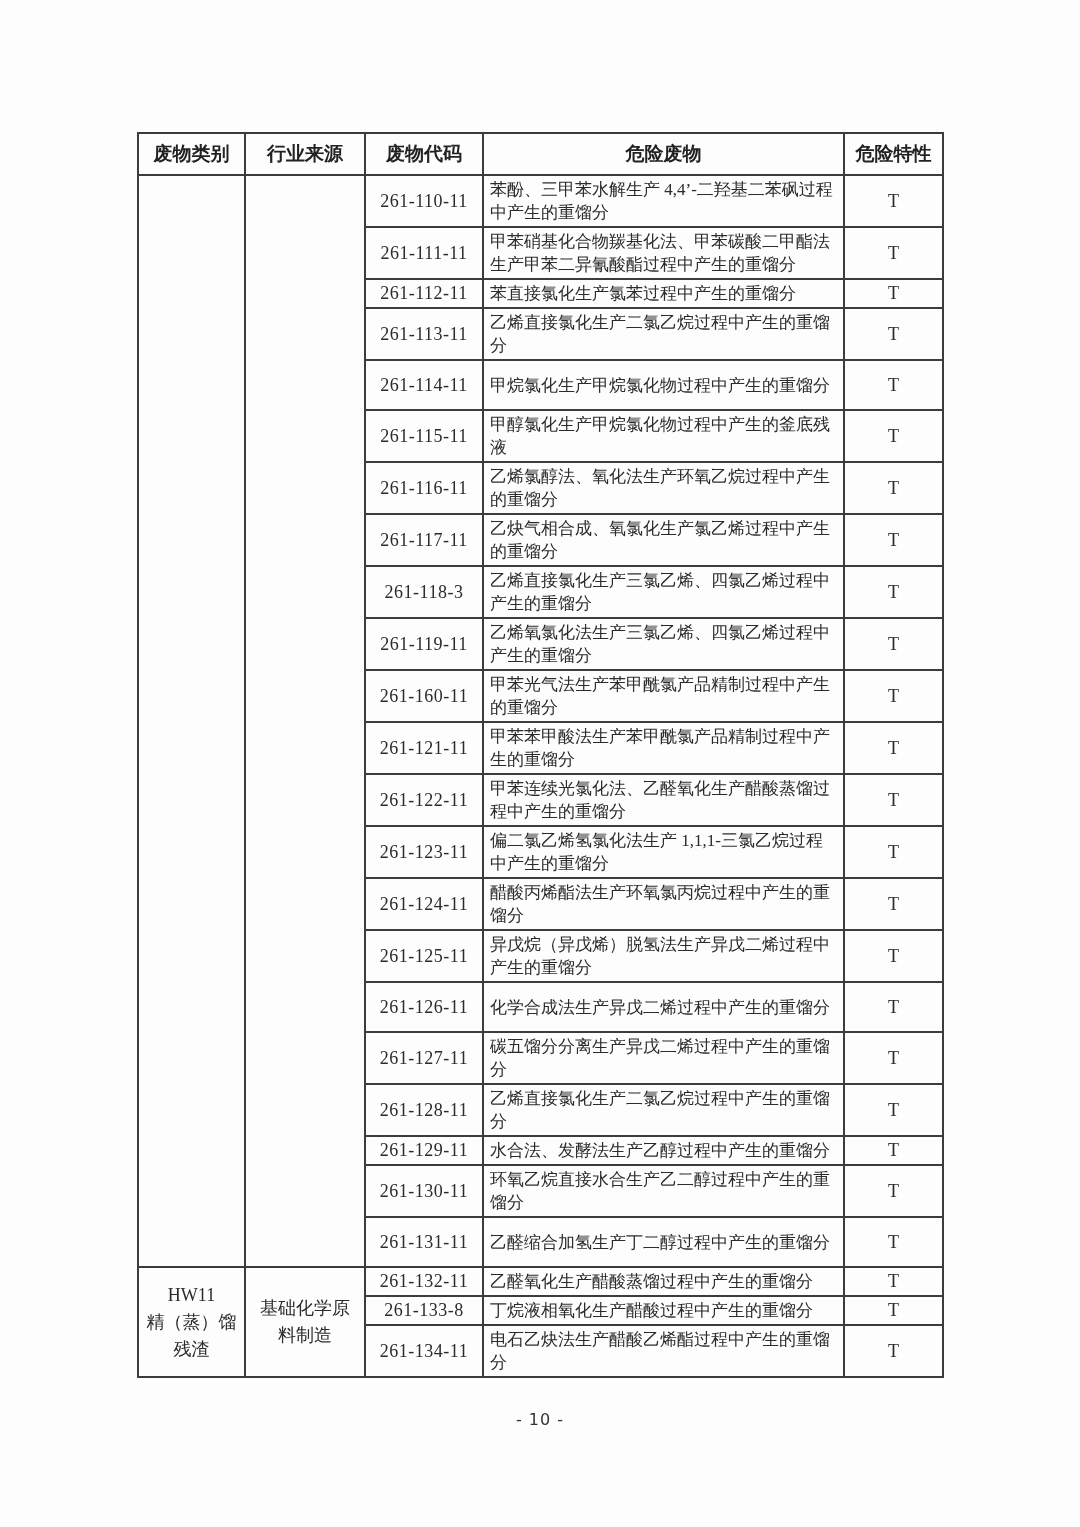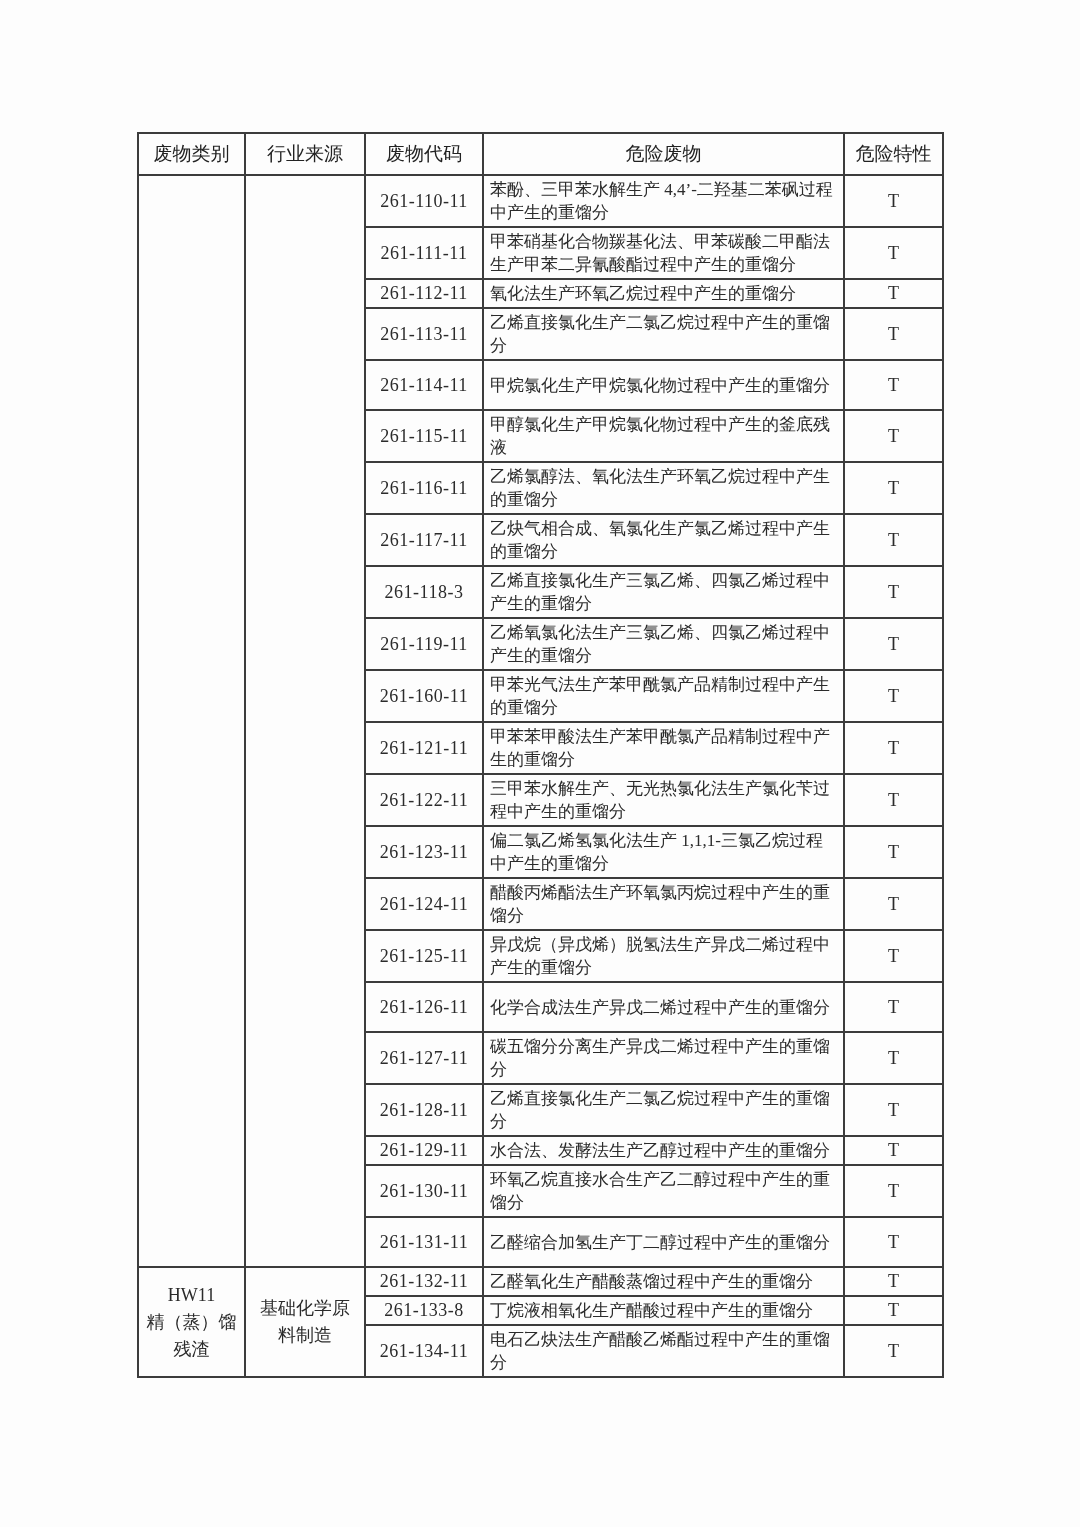--- a/index.html
+++ b/index.html
@@ -16,21 +16,21 @@
     position:absolute;left:137px;top:132px;
     width:805px;
     border-collapse:collapse;
     table-layout:fixed;
   }
   .waste-table th,.waste-table td{
     border:2px solid #3c3c3c;
     overflow:hidden;
   }
   .waste-table th{
-    font-weight:normal;
+    font-weight:bold;
     font-size:19px;
     height:36px;
     padding:2px;
     text-align:center;
     color:#222;
   }
   .waste-table td{
     font-size:17px;
     line-height:23px;
     color:#2b2b2b;
@@ -103,21 +103,21 @@
         <td class="desc">苯酚、三甲苯水解生产 4,4’-二羟基二苯砜过程中产生的重馏分</td>
         <td class="haz">T</td>
       </tr>
       <tr class="r2">
         <td class="code">261-111-11</td>
         <td class="desc">甲苯硝基化合物羰基化法、甲苯碳酸二甲酯法生产甲苯二异氰酸酯过程中产生的重馏分</td>
         <td class="haz">T</td>
       </tr>
       <tr class="r1">
         <td class="code">261-112-11</td>
-        <td class="desc">氧化法生产环氧乙烷过程中产生的重馏分</td>
+        <td class="desc">苯直接氯化生产氯苯过程中产生的重馏分</td>
         <td class="haz">T</td>
       </tr>
       <tr class="r2">
         <td class="code">261-113-11</td>
         <td class="desc">乙烯直接氯化生产二氯乙烷过程中产生的重馏分</td>
         <td class="haz">T</td>
       </tr>
       <tr class="r2">
         <td class="code">261-114-11</td>
         <td class="desc">甲烷氯化生产甲烷氯化物过程中产生的重馏分</td>
@@ -153,21 +153,21 @@
         <td class="desc">甲苯光气法生产苯甲酰氯产品精制过程中产生的重馏分</td>
         <td class="haz">T</td>
       </tr>
       <tr class="r2">
         <td class="code">261-121-11</td>
         <td class="desc">甲苯苯甲酸法生产苯甲酰氯产品精制过程中产生的重馏分</td>
         <td class="haz">T</td>
       </tr>
       <tr class="r2">
         <td class="code">261-122-11</td>
-        <td class="desc">三甲苯水解生产、无光热氯化法生产氯化苄过程中产生的重馏分</td>
+        <td class="desc">甲苯连续光氯化法、乙醛氧化生产醋酸蒸馏过程中产生的重馏分</td>
         <td class="haz">T</td>
       </tr>
       <tr class="r2">
         <td class="code">261-123-11</td>
         <td class="desc">偏二氯乙烯氢氯化法生产 1,1,1-三氯乙烷过程中产生的重馏分</td>
         <td class="haz">T</td>
       </tr>
       <tr class="r2">
         <td class="code">261-124-11</td>
         <td class="desc">醋酸丙烯酯法生产环氧氯丙烷过程中产生的重馏分</td>
@@ -225,13 +225,14 @@
         <td class="haz">T</td>
       </tr>
       <tr class="r2">
         <td class="code">261-134-11</td>
         <td class="desc">电石乙炔法生产醋酸乙烯酯过程中产生的重馏分</td>
         <td class="haz">T</td>
       </tr>
     </tbody>
   </table>
 
+  <div class="footer">- 10 -</div>
 </div>
 
 </body></html>

